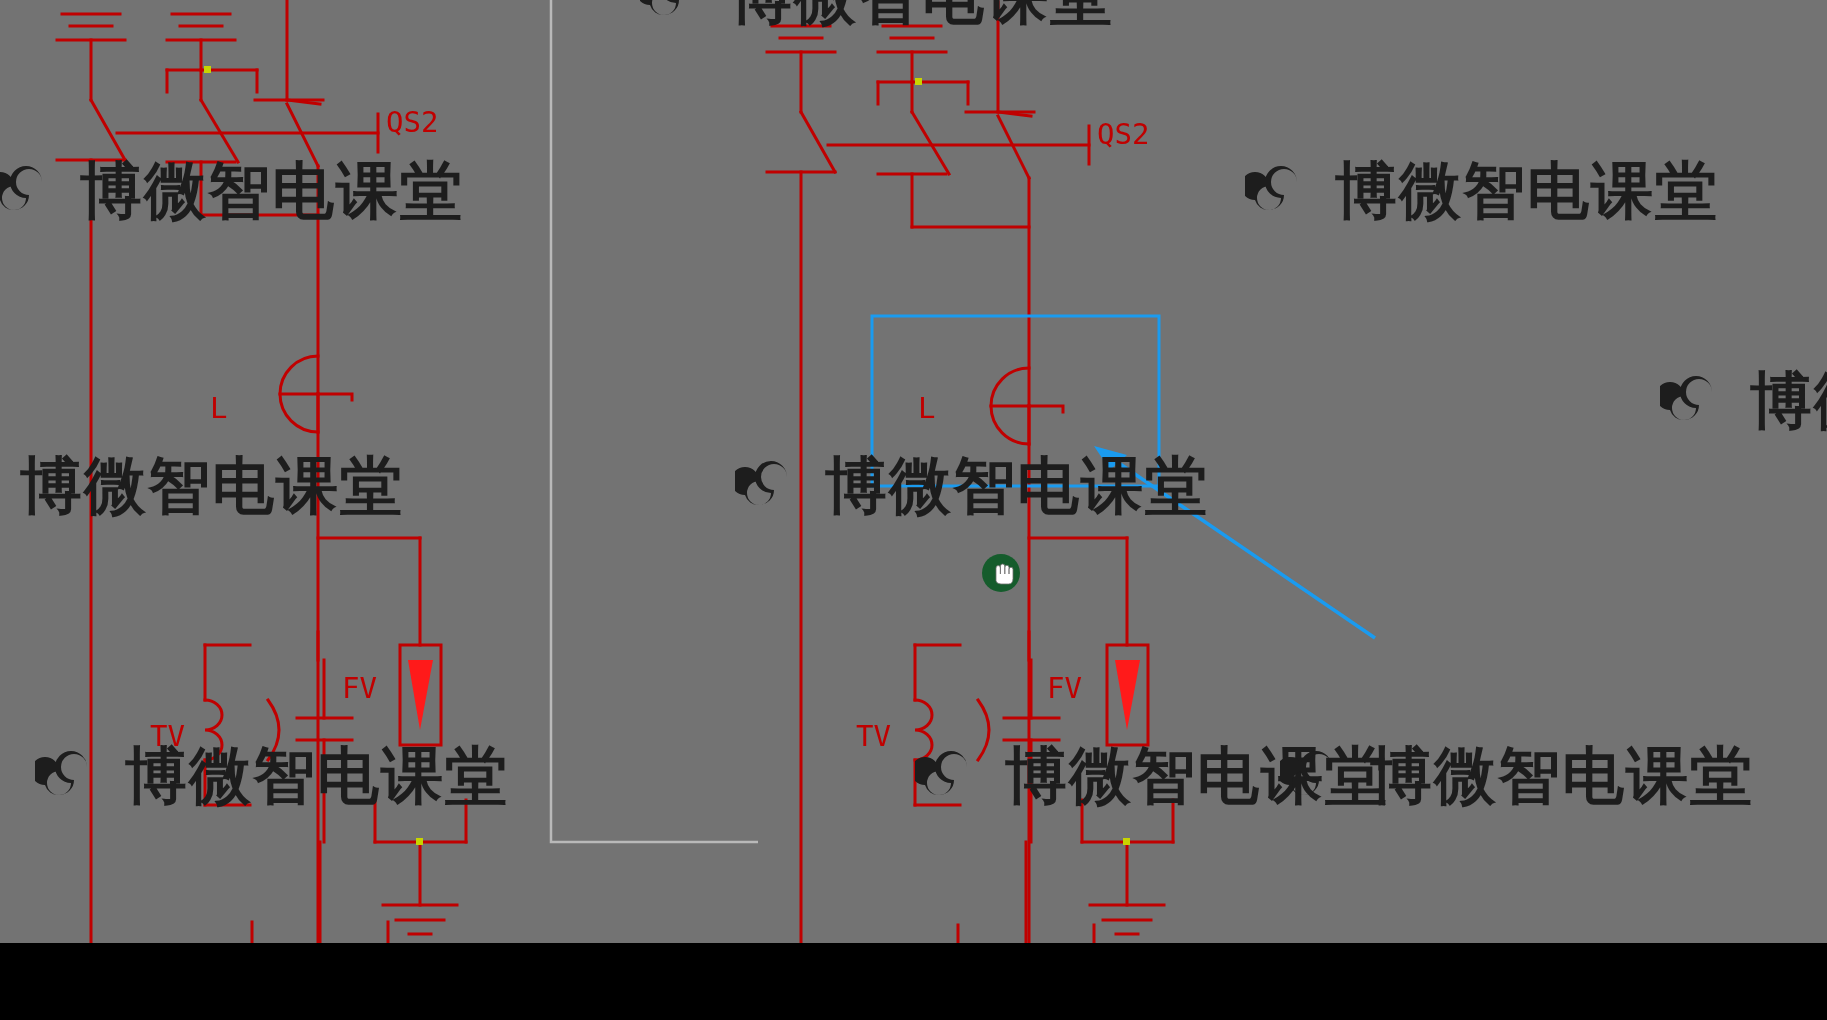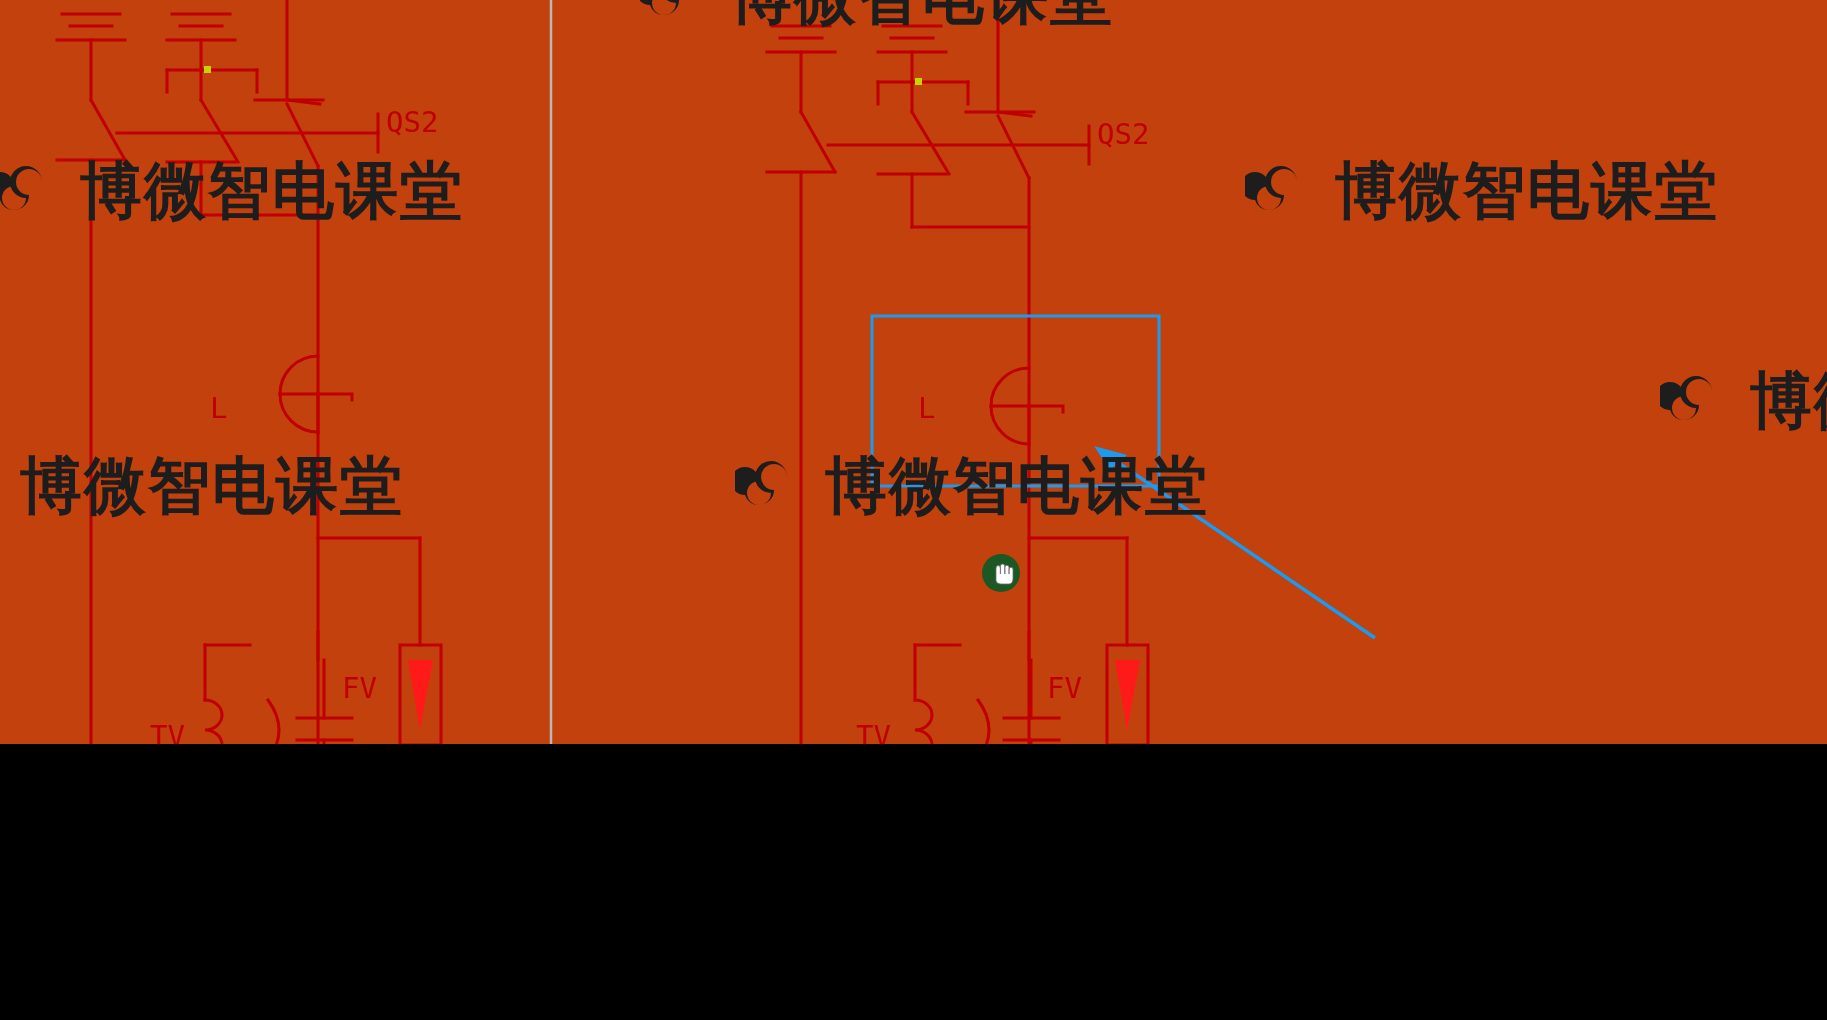--- a/index.html
+++ b/index.html
@@ -4,22 +4,22 @@
 <style>
   html, body {
     margin: 0;
     padding: 0;
     background: #000000;
     font-family: "Liberation Sans", sans-serif;
   }
   #stage {
     position: relative;
     width: 1827px;
-    height: 744px;
-    background: #c2410c;
+    height: 943px;
+    background: #737373;
     overflow: hidden;
   }
   #cad-canvas {
     position: absolute;
     inset: 0;
     width: 1827px;
     height: 1020px;
   }
   .wm {
     position: absolute;

